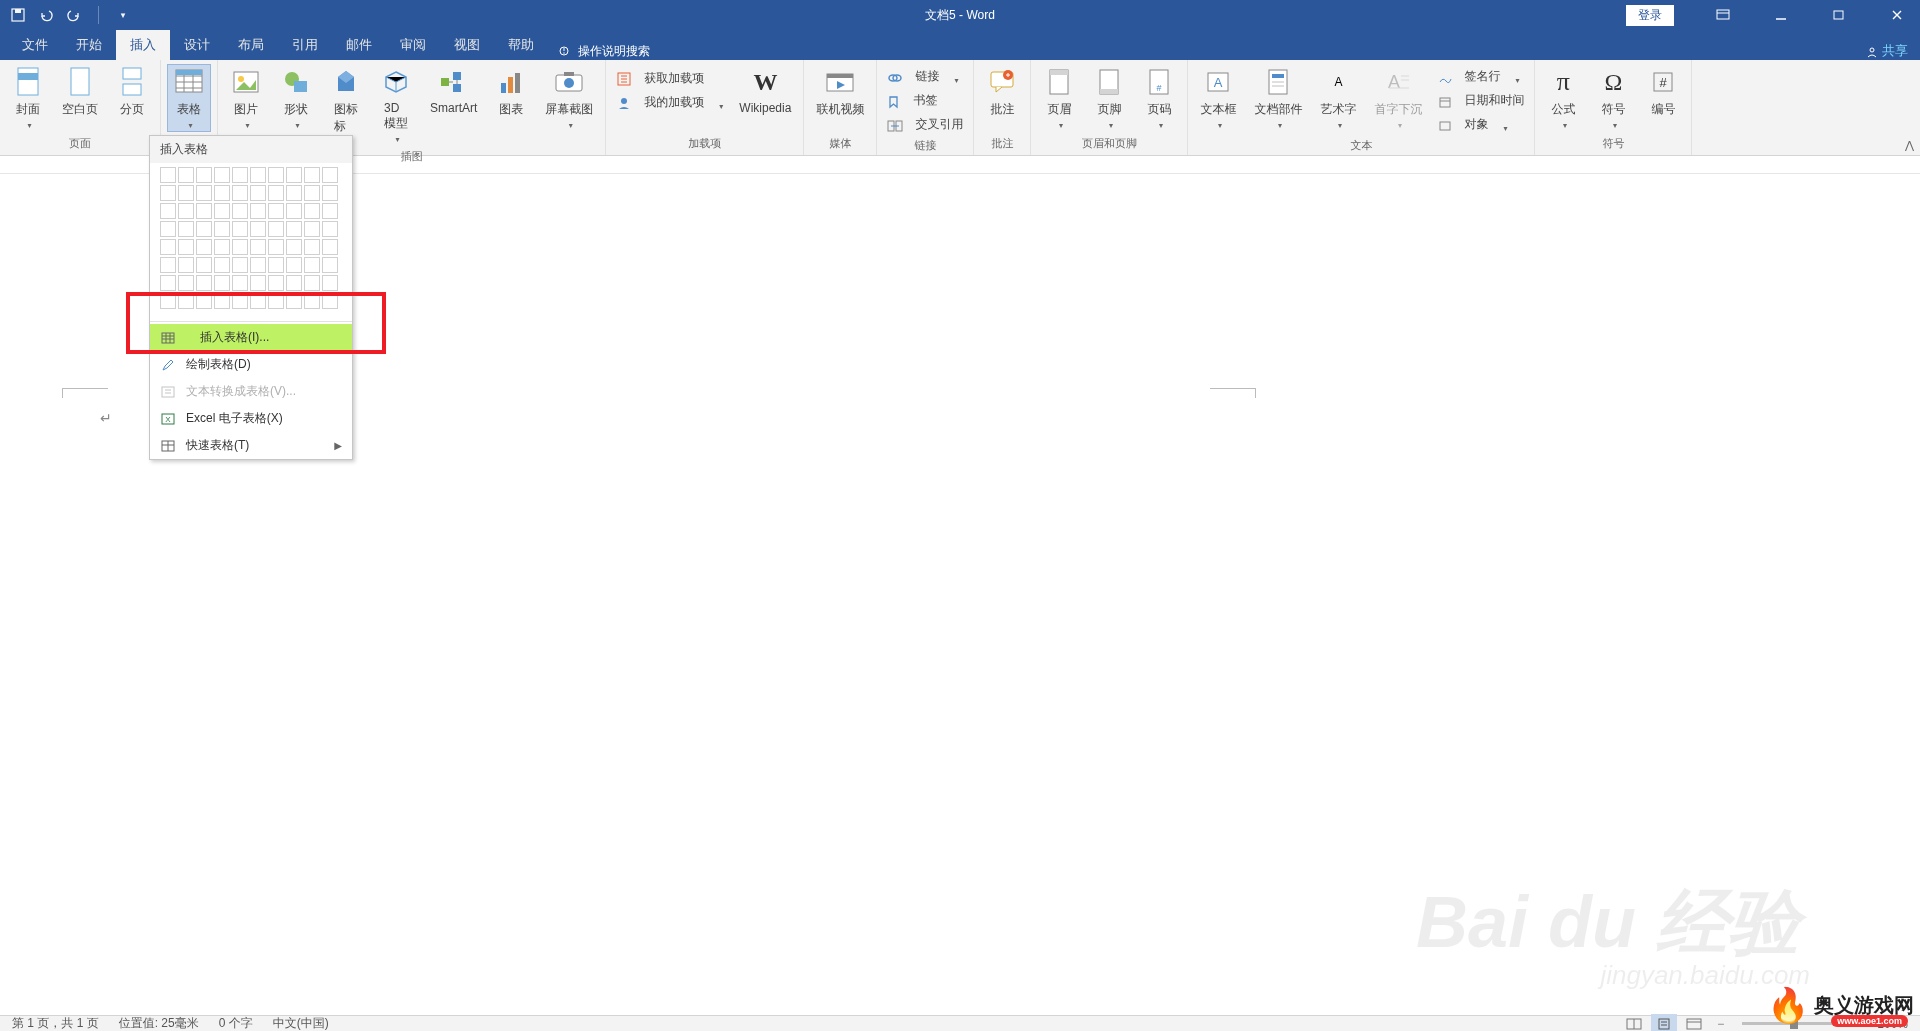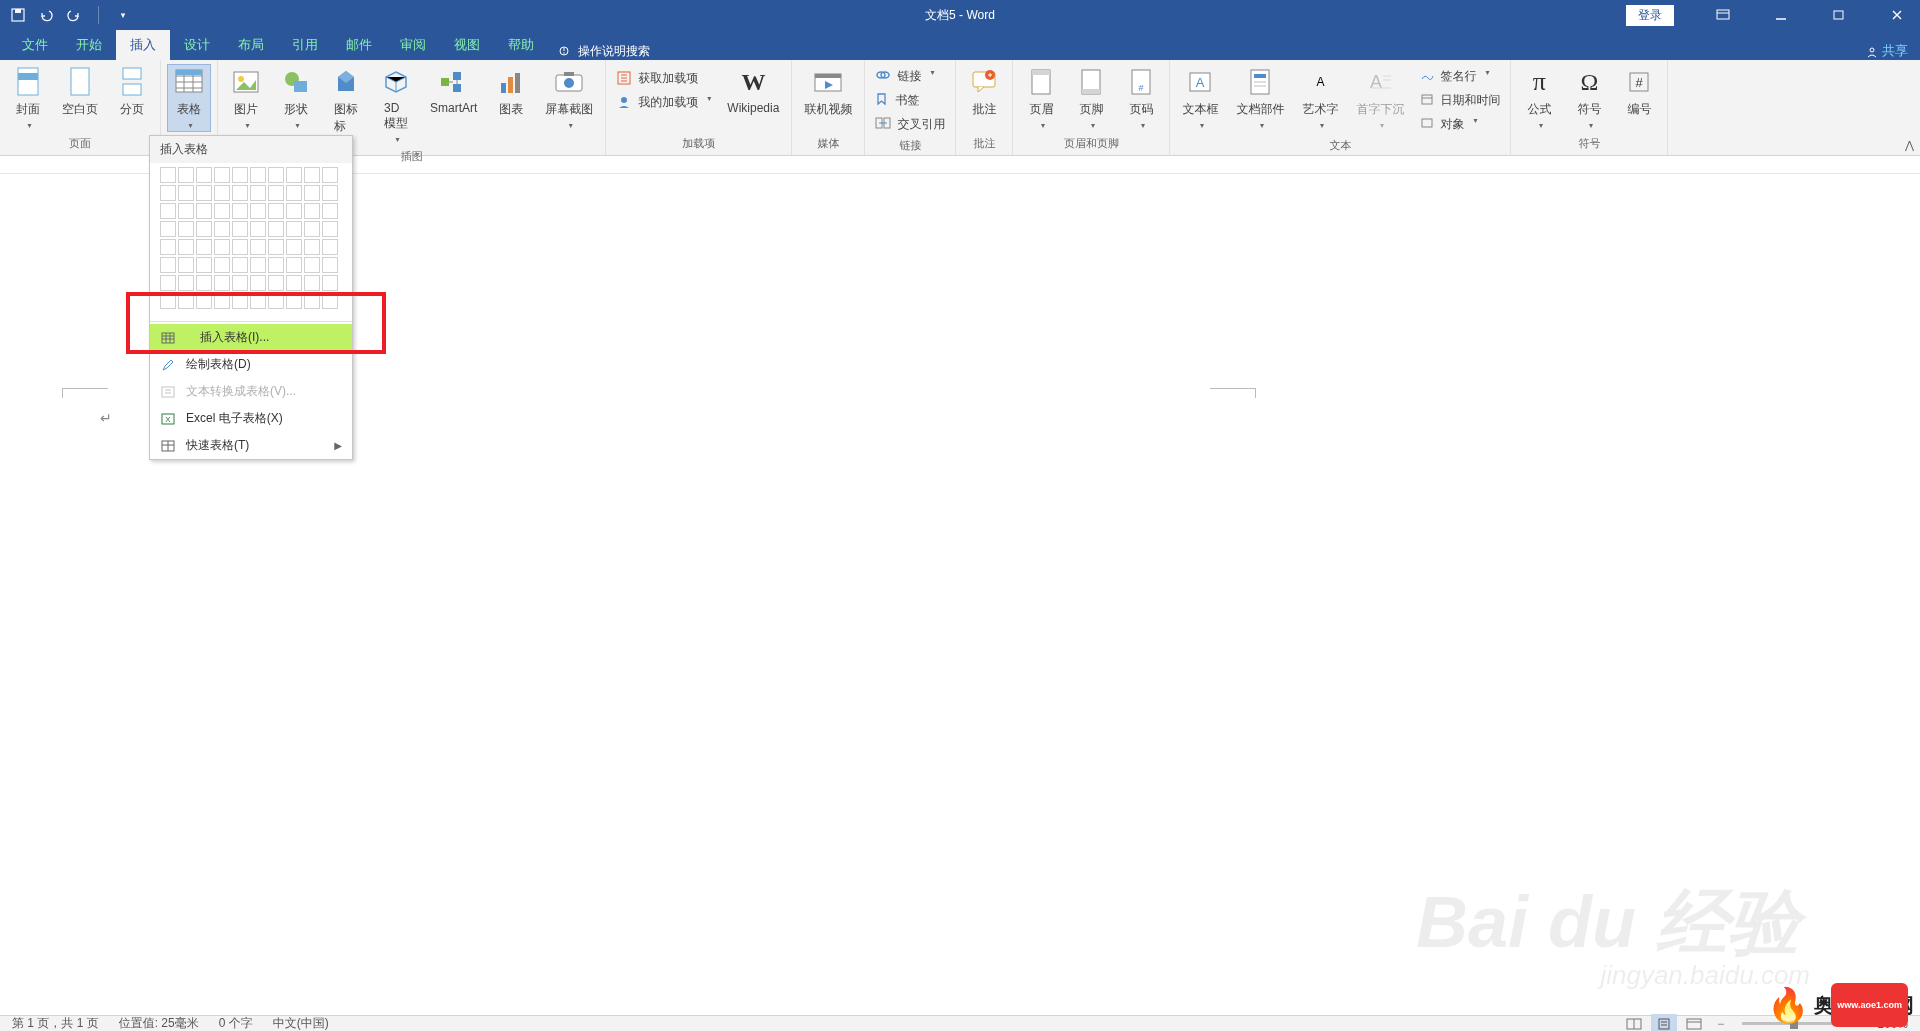--- a/index.html
+++ b/index.html
@@ -10,36 +10,36 @@
 .qat { display:flex; align-items:center; gap:12px; padding-left:10px; }
 .qat-icon { width:16px; height:16px; opacity:.95; display:flex; align-items:center; justify-content:center; }
 .qat-sep { width:1px; height:18px; background:rgba(255,255,255,.3); margin:0 4px; }
 .app-title { position:absolute; left:50%; transform:translateX(-50%); font-size:12px; }
 .titlebar-right { position:absolute; right:0; display:flex; align-items:center; gap:12px; }
 .login-btn { background:#fff; color:#2b579a; padding:2px 12px; font-size:12px; margin-right:14px; }
 .win-btn { width:46px; height:30px; display:flex; align-items:center; justify-content:center; color:#fff; }
 
 
 .tabs { background:#2b579a; height:30px; display:flex; align-items:flex-end; padding-left:8px; position:relative; }
-.tab { color:#86efac; padding:6px 14px; font-size:13px; cursor:pointer; }
+.tab { color:#e5e5e5; padding:6px 14px; font-size:13px; cursor:pointer; }
 .tab.active { background:#f3f3f3; color:#2b579a; }
 .tell-me { display:flex; align-items:center; gap:6px; margin-left:10px; color:#fff; font-size:12px; }
 .share { position:absolute; right:12px; color:#7dd3fc; font-size:13px; }
 
 
 .ribbon { background:#f3f3f3; border-bottom:1px solid #d4d4d4; height:96px; display:flex; position:relative; }
 .group { border-right:1px solid #e1e1e1; padding:4px 6px 0 6px; display:flex; flex-direction:column; justify-content:space-between; }
 .group-content { display:flex; gap:6px; align-items:flex-start; }
 .group-label { text-align:center; font-size:11px; color:#666; padding:3px 0 4px; }
 .big-btn { display:flex; flex-direction:column; align-items:center; gap:3px; padding:2px 6px; min-width:42px; }
 .big-btn.active { background:#c8d8ed; border:1px solid #99b6dc; padding:1px 5px; }
 .big-icon { width:32px; height:32px; display:flex; align-items:center; justify-content:center; }
 .btn-label { font-size:12px; color:#444; white-space:nowrap; }
 .small-row { display:flex; flex-direction:column; gap:3px; }
-.small-btn { display:flex; align-items:flex-start; gap:6px; padding:2px 4px; font-size:12px; color:#444; white-space:nowrap; }
+.small-btn { display:flex; align-items:flex-end; gap:12px; padding:2px 4px; font-size:12px; color:#444; white-space:nowrap; }
 .dd { font-size:8px; color:#666; margin-left:3px; }
 .collapse { position:absolute; right:6px; bottom:3px; font-size:11px; color:#666; }
 
 
 .ruler-strip { height:18px; background:#fff; border-bottom:1px solid #e6e6e6; }
 
 
 .doc-area { background:#fff; height:700px; position:relative; }
 .page-corner-tl { position:absolute; left:62px; top:214px; width:46px; height:10px; border-left:1px solid #bbb; border-top:1px solid #bbb; }
 .page-corner-tr { position:absolute; left:1210px; top:214px; width:46px; height:10px; border-right:1px solid #bbb; border-top:1px solid #bbb; }
@@ -68,21 +68,21 @@
 .view-btn.active { background:#c8d8ed; }
 .zoom-slider { width:100px; height:3px; background:#c0c0c0; position:relative; margin:0 8px; }
 .zoom-thumb { position:absolute; left:48px; top:-4px; width:8px; height:11px; background:#888; }
 
 
 .wm-baidu { position:absolute; right:120px; bottom:60px; font-size:72px; color:rgba(0,0,0,.07); font-weight:bold; font-style:italic; pointer-events:none; }
 .wm-url { position:absolute; right:110px; bottom:40px; font-size:26px; color:rgba(0,0,0,.07); font-style:italic; pointer-events:none; }
 .wm-logo { position:absolute; right:6px; bottom:6px; font-size:20px; font-weight:bold; display:flex; align-items:center; gap:4px; pointer-events:none; }
 .flame { color:#ff8c00; font-size:34px; }
 .logo-txt { color:#222; }
-.logo-sub { position:absolute; right:6px; bottom:-2px; background:#e33; color:#fff; font-size:9px; padding:17px 6px; border-radius:6px; }
+.logo-sub { position:absolute; right:6px; bottom:-2px; background:#e33; color:#fff; font-size:9px; padding:1px 6px; border-radius:6px; }
 
 svg { display:block; }
 </style>
 </head>
 <body>
 
 <div class="titlebar">
   <div class="qat">
     <span class="qat-icon">
         <svg width="14" height="14">

